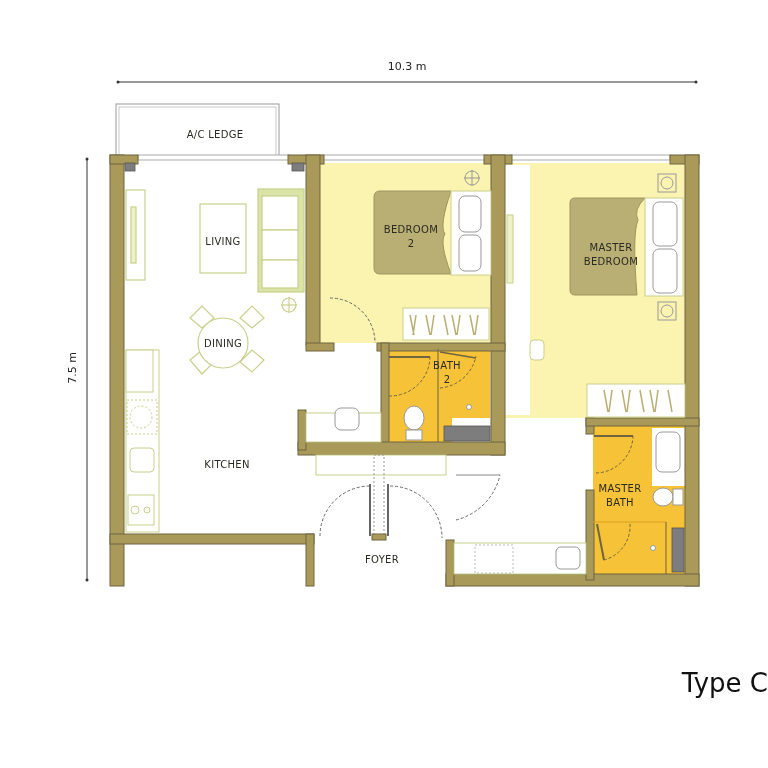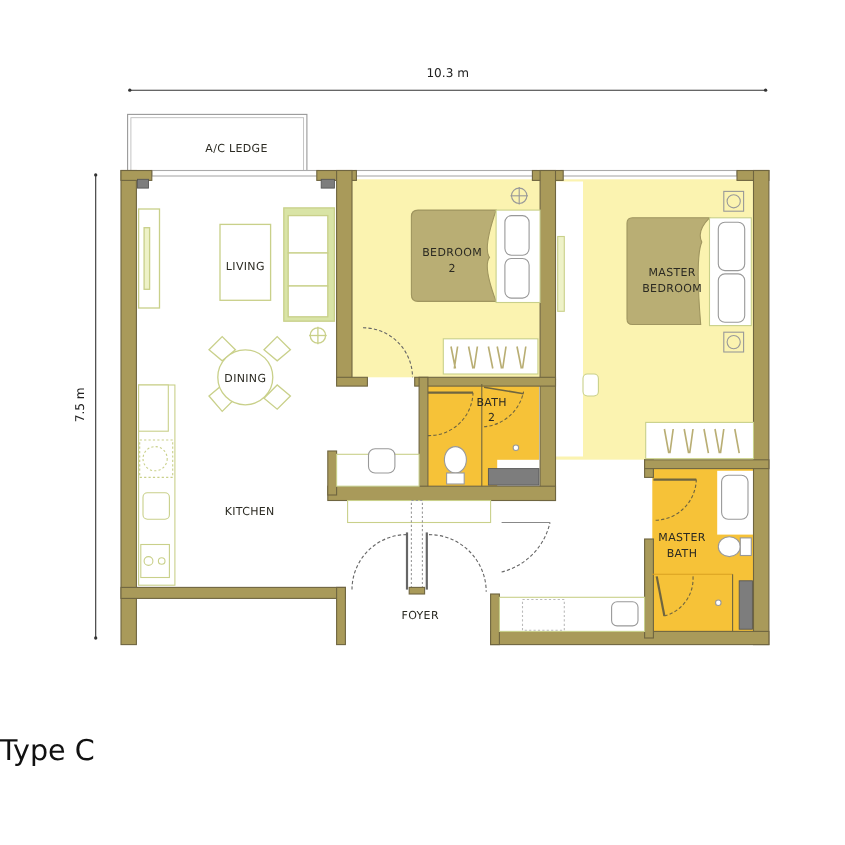--- a/index.html
+++ b/index.html
@@ -1,20 +1,20 @@
 <!DOCTYPE html>
 <html><head>
 <meta charset="utf-8">
 <style>
   html, body { margin: 0; padding: 0; background: #ffffff; }
   body { width: 768px; height: 768px; position: relative; overflow: hidden; font-family: "DejaVu Sans", sans-serif; }
   #plan { position: absolute; left: 0; top: 0; width: 768px; height: 768px; }
   .lbl { font-family: "DejaVu Sans", sans-serif; font-size: 10px; fill: #2b2a22; letter-spacing: 0.3px; }
   .dim { font-family: "DejaVu Sans", sans-serif; font-size: 11px; fill: #222; }
-  .caption { position: absolute; left: 0; top: 668px; width: 768px; text-align: left; font-family: "DejaVu Sans", sans-serif; font-size: 26px; color: #111; }
+  .caption { position: absolute; left: 0; top: 668px; width: 768px; text-align: right; font-family: "DejaVu Sans", sans-serif; font-size: 26px; color: #111; }
 </style>
 </head>
 <body>
 
 <svg id="plan" viewBox="0 0 768 768" xmlns="http://www.w3.org/2000/svg">
 
   <g>
     <line x1="118" y1="82" x2="696" y2="82" stroke="#333" stroke-width="1"></line>
     <circle cx="118" cy="82" r="1.5" fill="#333"></circle>
     <circle cx="696" cy="82" r="1.5" fill="#333"></circle>

